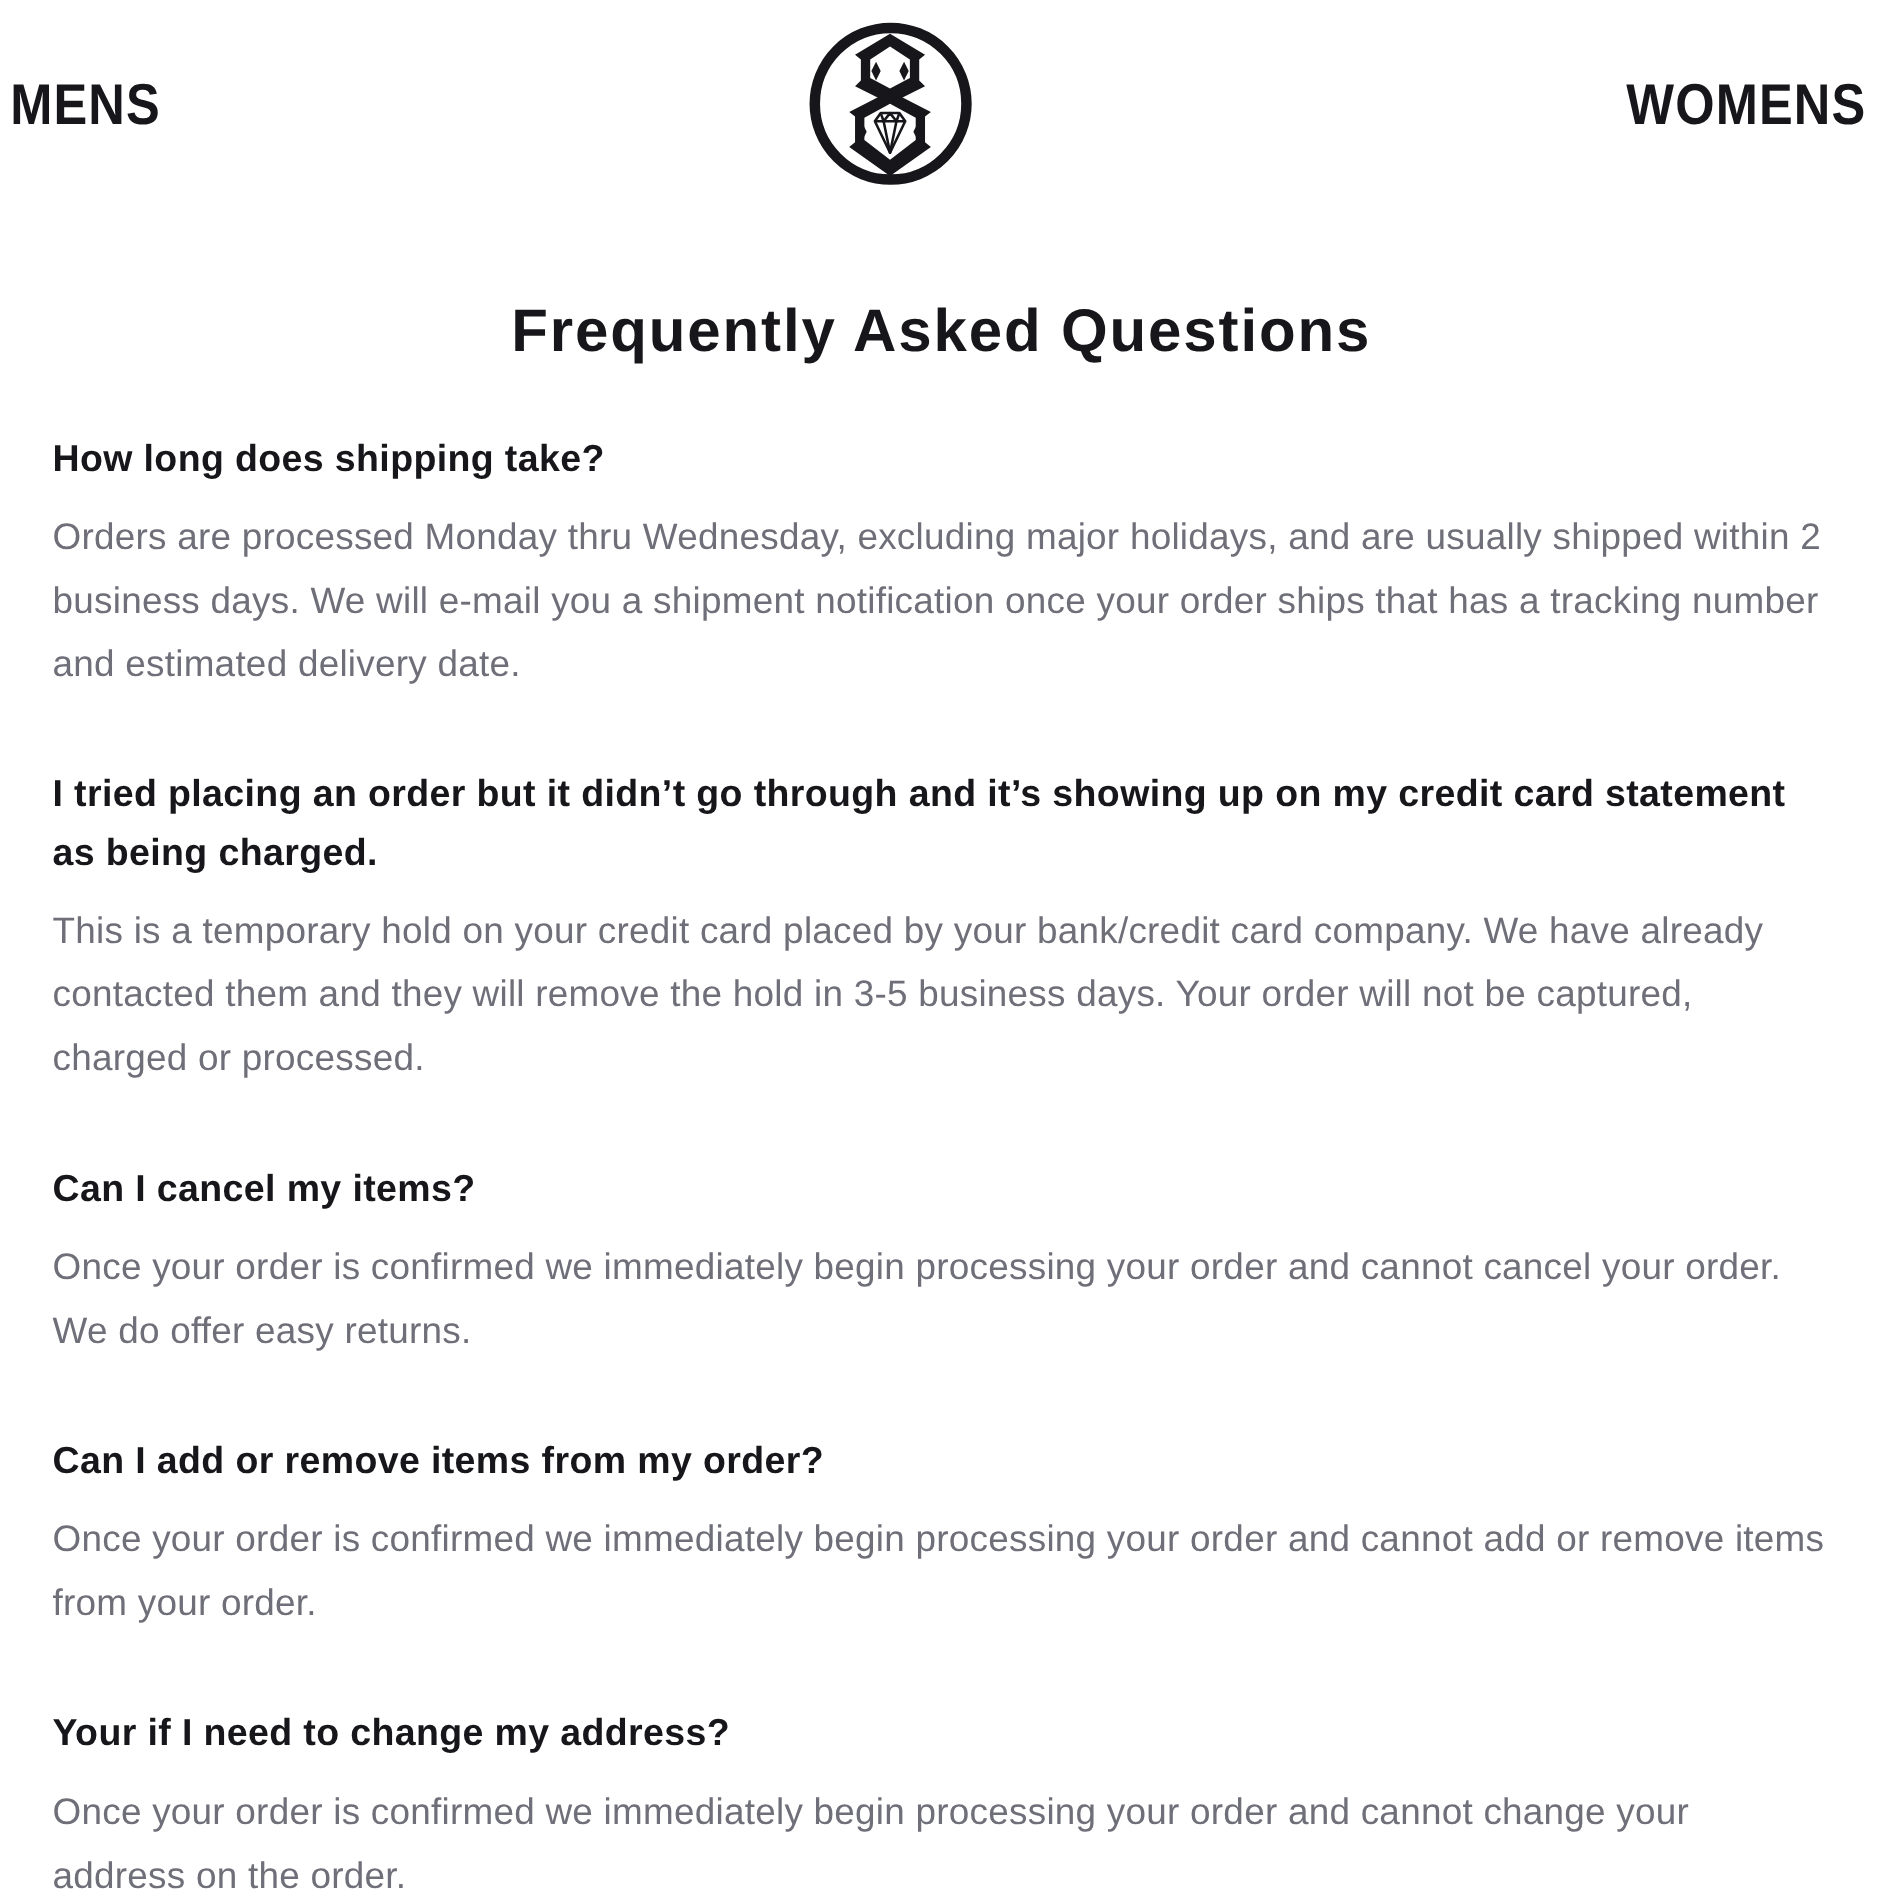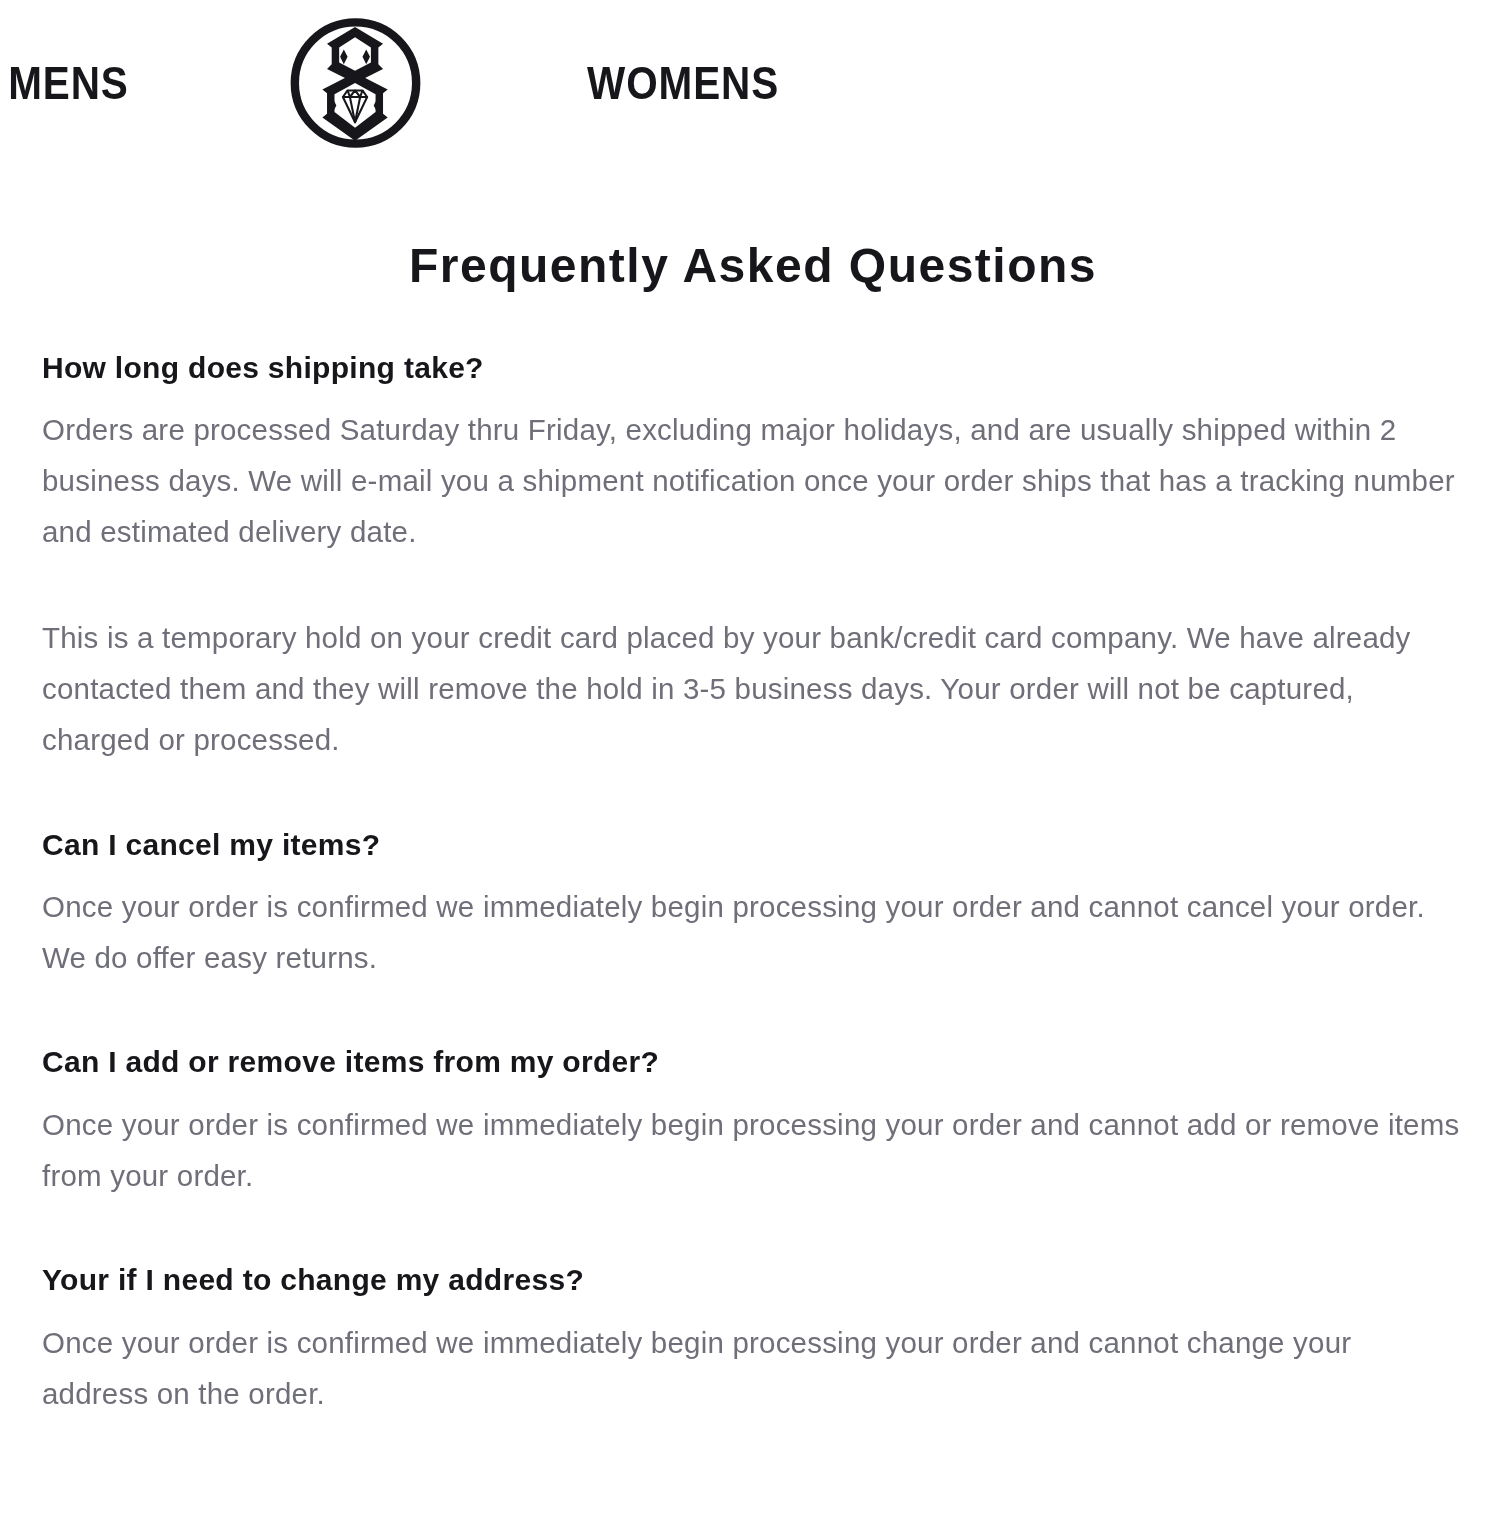--- a/index.html
+++ b/index.html
@@ -12,21 +12,21 @@
   .page {
     width: 1506px;
     min-height: 1522px;
     margin: 0 auto;
     background: #ffffff;
   }
 
   
   .top-nav {
     display: flex;
-    justify-content: flex-start;
+    justify-content: space-between;
     align-items: center;
     gap: 150px;
     padding-top: 13px;
   }
   .nav-link {
     font-size: 46px;
     font-weight: bold;
     letter-spacing: 1px;
     color: #17171b;
     text-decoration: none;
@@ -109,24 +109,25 @@
 
     <a class="nav-link">WOMENS</a>
   </header>
 
   <h1 class="page-title">Frequently Asked Questions</h1>
 
   <main class="faq">
 
     <section class="faq-item">
       <h2 class="faq-question">How long does shipping take?</h2>
-      <p class="faq-answer">Orders are processed Saturday thru Friday, excluding major holidays, and are usually shipped within 2 business days. We will e-mail you a shipment notification once your order ships that has a tracking number and estimated delivery date.</p>
+      <p class="faq-answer">Orders are processed Monday thru Wednesday, excluding major holidays, and are usually shipped within 2 business days. We will e-mail you a shipment notification once your order ships that has a tracking number and estimated delivery date.</p>
     </section>
 
     <section class="faq-item">
+      <h2 class="faq-question">I tried placing an order but it didn’t go through and it’s showing up on my credit card statement as being charged.</h2>
       <p class="faq-answer">This is a temporary hold on your credit card placed by your bank/credit card company. We have already contacted them and they will remove the hold in 3-5 business days. Your order will not be captured, charged or processed.</p>
     </section>
 
     <section class="faq-item">
       <h2 class="faq-question">Can I cancel my items?</h2>
       <p class="faq-answer">Once your order is confirmed we immediately begin processing your order and cannot cancel your order. We do offer easy returns.</p>
     </section>
 
     <section class="faq-item">
       <h2 class="faq-question">Can I add or remove items from my order?</h2>

